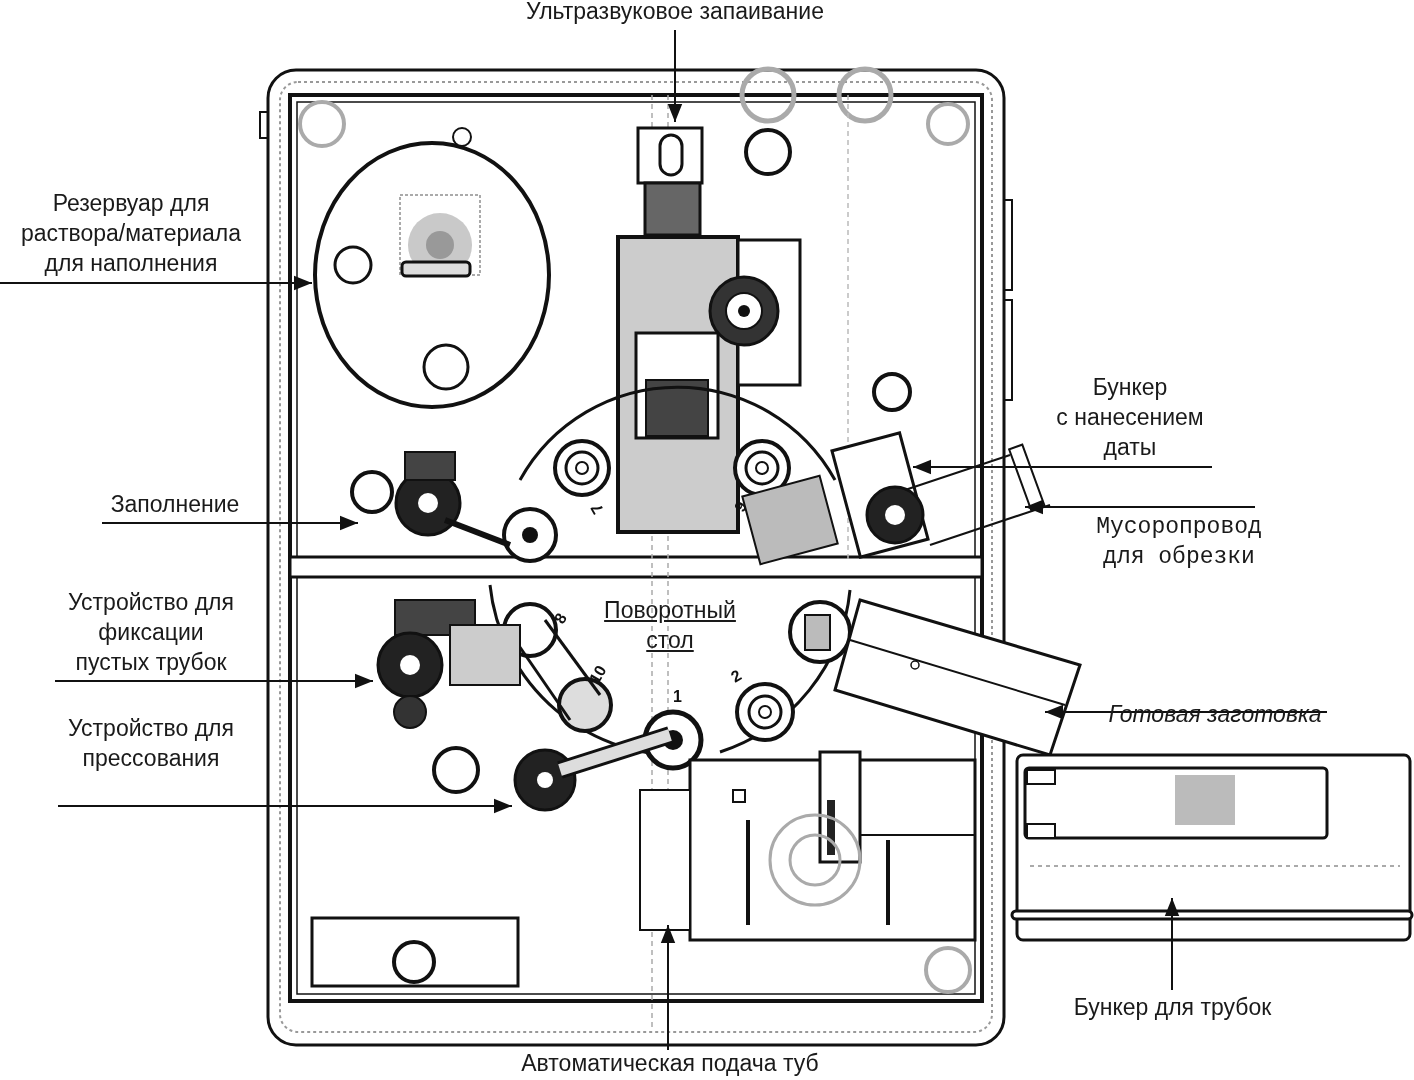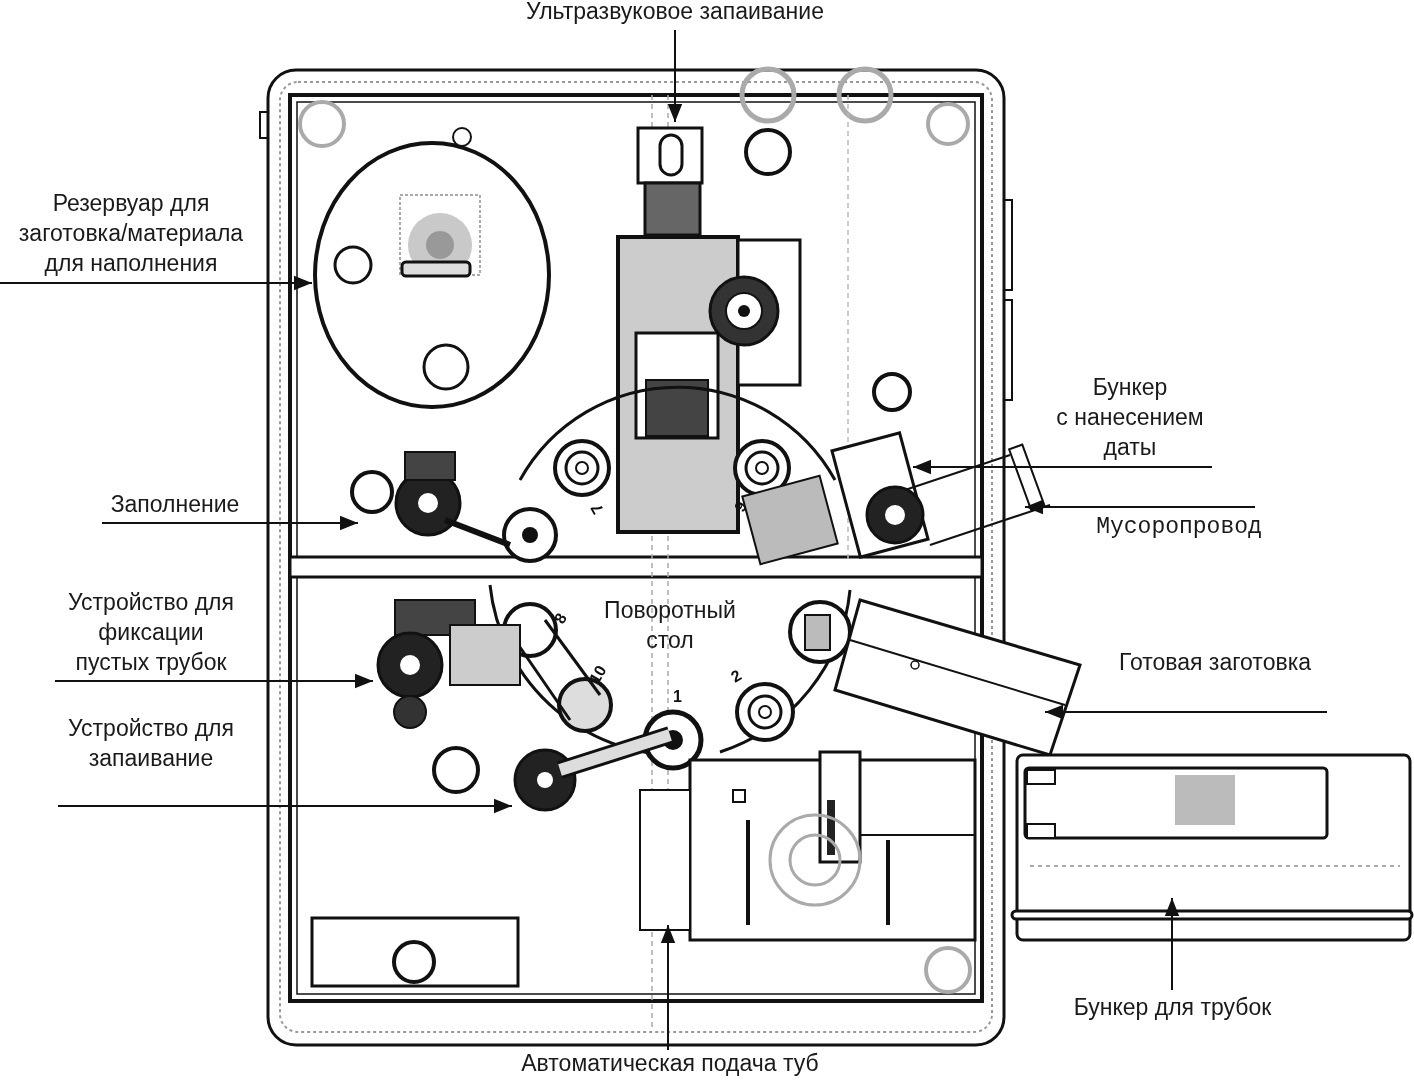--- a/index.html
+++ b/index.html
@@ -197,48 +197,49 @@
     <line x1="1172" y1="990" x2="1172" y2="898" stroke="#111" stroke-width="2" marker-end="url(#arr)"></line>
     <line x1="668" y1="1050" x2="668" y2="925" stroke="#111" stroke-width="2" marker-end="url(#arr)"></line>
   </g>
 </svg>
 
 <div class="lbl" style="left:490px; top:-4px; width:370px;">
   <span>Ультразвуковое запаивание</span>
 </div>
 <div class="lbl" style="left:0px; top:188px; width:262px;">
   <span>Резервуар для</span>
-  <span>заготовка/материала</span>
+  <span>раствора/материала</span>
   <span>для наполнения</span>
 </div>
 <div class="lbl" style="left:95px; top:489px; width:160px;">
   <span>Заполнение</span>
 </div>
 <div class="lbl" style="left:40px; top:587px; width:222px;">
   <span>Устройство для</span>
   <span>фиксации</span>
   <span>пустых трубок</span>
 </div>
 <div class="lbl" style="left:40px; top:713px; width:222px;">
   <span>Устройство для</span>
-  <span>запаивание</span>
-</div>
-<div class="lbl" style="left:580px; top:595px; width:180px;">
+  <span>прессования</span>
+</div>
+<div class="lbl" style="left:580px; top:595px; width:180px;text-decoration:underline;">
   <span>Поворотный</span>
   <span>стол</span>
 </div>
 <div class="lbl" style="left:1030px; top:372px; width:200px;">
   <span>Бункер</span>
   <span>с нанесением</span>
   <span>даты</span>
 </div>
 <div class="lbl" style="left:1074px; top:512px; width:210px;font-family:Liberation Mono, monospace;">
   <span>Мусоропровод</span>
-</div>
-<div class="lbl" style="left:1090px; top:647px; width:250px;">
+  <span>для обрезки</span>
+</div>
+<div class="lbl" style="left:1090px; top:699px; width:250px;font-style:italic;">
   <span>Готовая заготовка</span>
 </div>
 <div class="lbl" style="left:1045px; top:992px; width:255px;text-align:center;">
   <span>Бункер для трубок</span>
 </div>
 <div class="lbl" style="left:480px; top:1048px; width:380px;">
   <span>Автоматическая подача туб</span>
 </div>
 
 </body></html>

